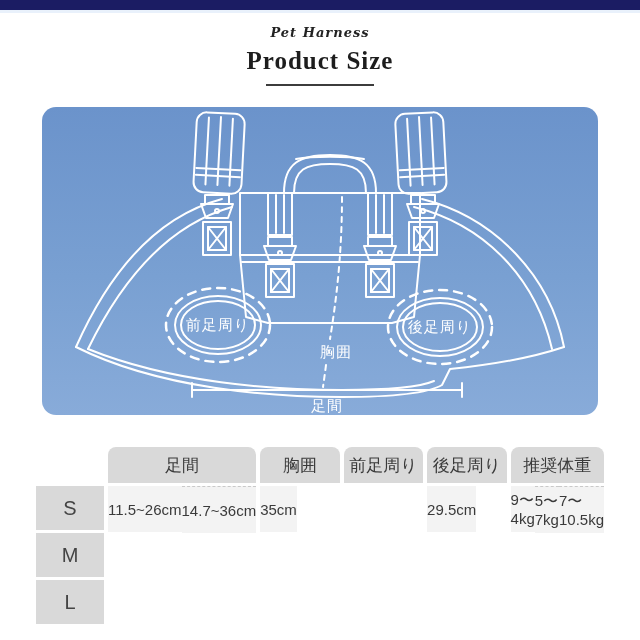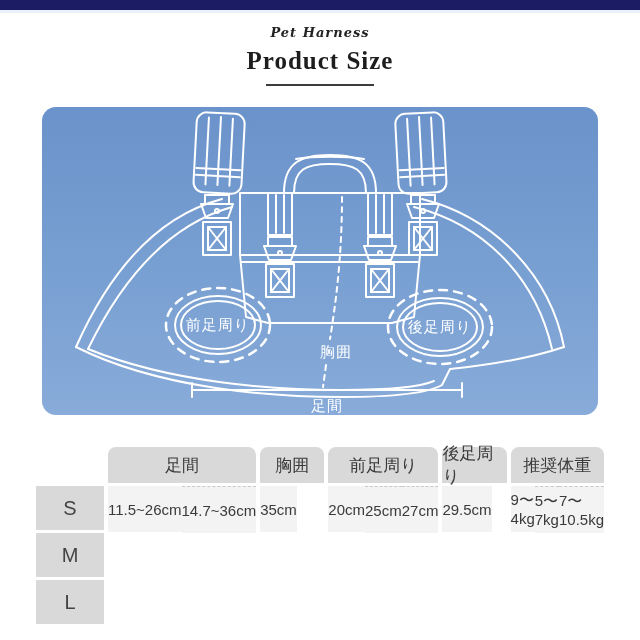--- a/index.html
+++ b/index.html
@@ -190,25 +190,20 @@
 
   <div class="data-col">
     <div class="col-header">胸囲</div>
     <div class="col-body">
       <div class="value-cell">35cm</div>
     </div>
   </div>
 
   <div class="data-col">
     <div class="col-header">前足周り</div>
-    <div class="col-body">
-      <div class="value-cell">20cm</div>
-      <div class="value-cell">25cm</div>
-      <div class="value-cell">27cm</div>
-    </div>
   </div>
 
   <div class="data-col">
     <div class="col-header">後足周り</div>
     <div class="col-body">
       <div class="value-cell">29.5cm</div>
     </div>
   </div>
 
   <div class="data-col">

